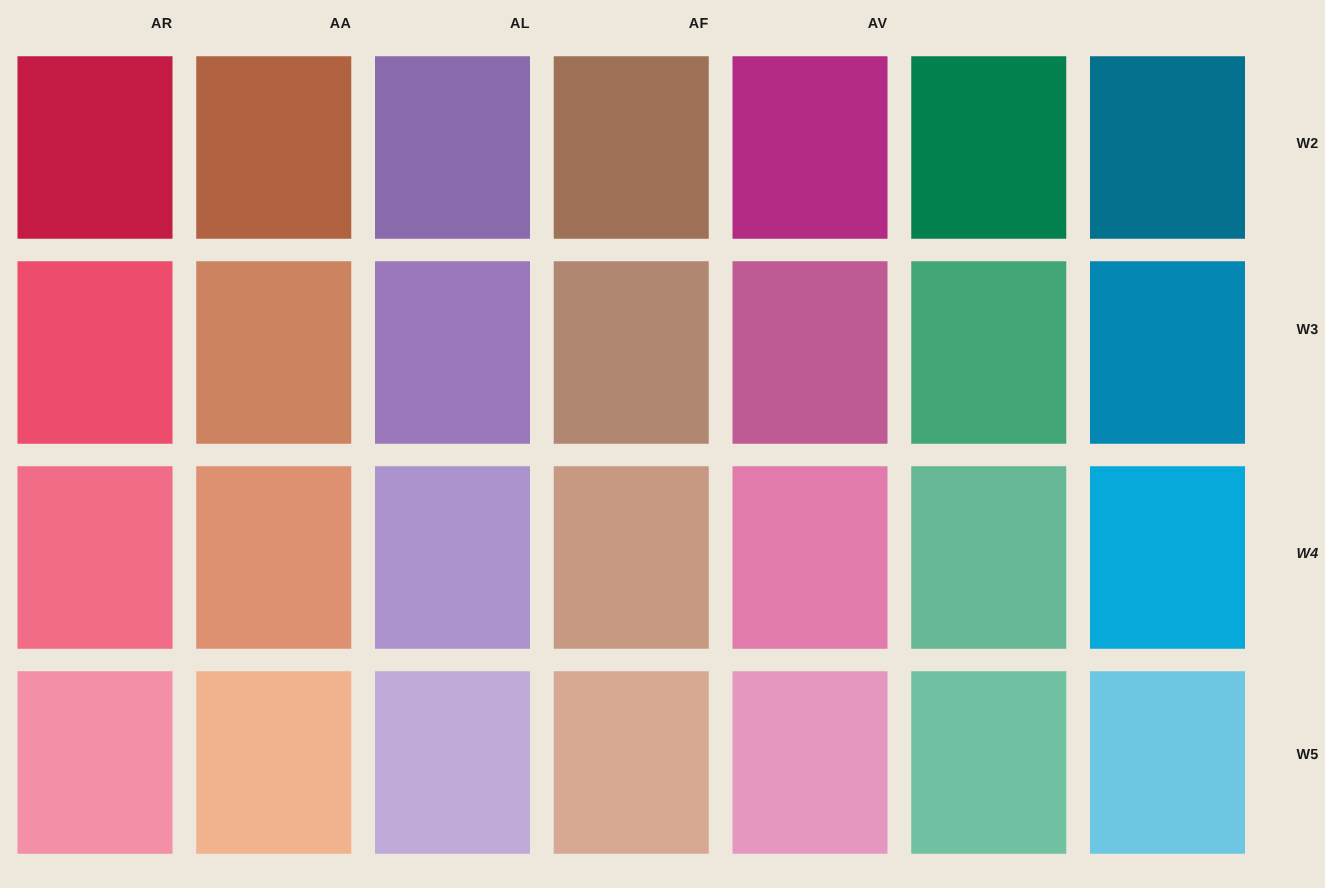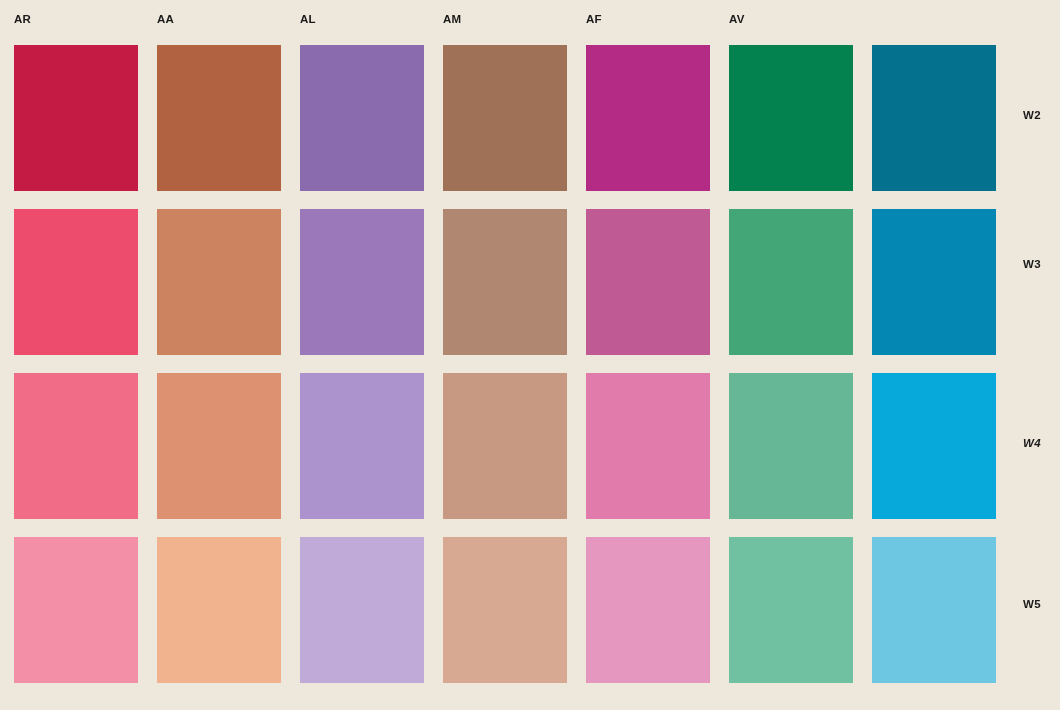--- a/index.html
+++ b/index.html
@@ -27,21 +27,21 @@
     top: 0;
     width: 981px;
     height: 38px;
     display: flex;
   }
   .col-header {
     width: 124px;
     margin-right: 19px;
     height: 38px;
     line-height: 38px;
-    text-align: left;
+    text-align: right;
     font-size: 11.5px;
     font-weight: bold;
     color: #1A1A1A;
     letter-spacing: 0.3px;
   }
   .col-header:last-child { margin-right: 0; }
 
   
   .grid-body {
     position: absolute;
@@ -65,38 +65,37 @@
 
   
   .row-label {
     position: absolute;
     left: 1009px;
     width: 46px;
     height: 16px;
     font-size: 11.5px;
     font-weight: bold;
     color: #1A1A1A;
-    text-align: center;
+    text-align: right;
     letter-spacing: 0.3px;
   }
   .row-label-0 { top: 109px; }
   .row-label-1 { top: 258px; }
   .row-label-2 { top: 437px; font-style: italic; }
   .row-label-3 { top: 598px; }
 </style>
 </head>
 <body style="background: rgb(237, 231, 220);">
 
 <div id="palette-root" style="background: rgb(237, 231, 220);">
 
   <div class="col-header-row">
     <div class="col-header" style="color: rgb(26, 26, 26);">AR</div>
     <div class="col-header" style="color: rgb(26, 26, 26);">AA</div>
     <div class="col-header" style="color: rgb(26, 26, 26);">AL</div>
-    <div class="col-header" style="color: rgb(26, 26, 26);">AM</div>
     <div class="col-header" style="color: rgb(26, 26, 26);">AF</div>
     <div class="col-header" style="color: rgb(26, 26, 26);">AV</div>
   </div>
 
   <div class="grid-body">
 
     <div class="swatch-row">
       <div class="swatch" style="background-color: rgb(196, 27, 69);"></div>
       <div class="swatch" style="background-color: rgb(176, 98, 65);"></div>
       <div class="swatch" style="background-color: rgb(138, 107, 174);"></div>

